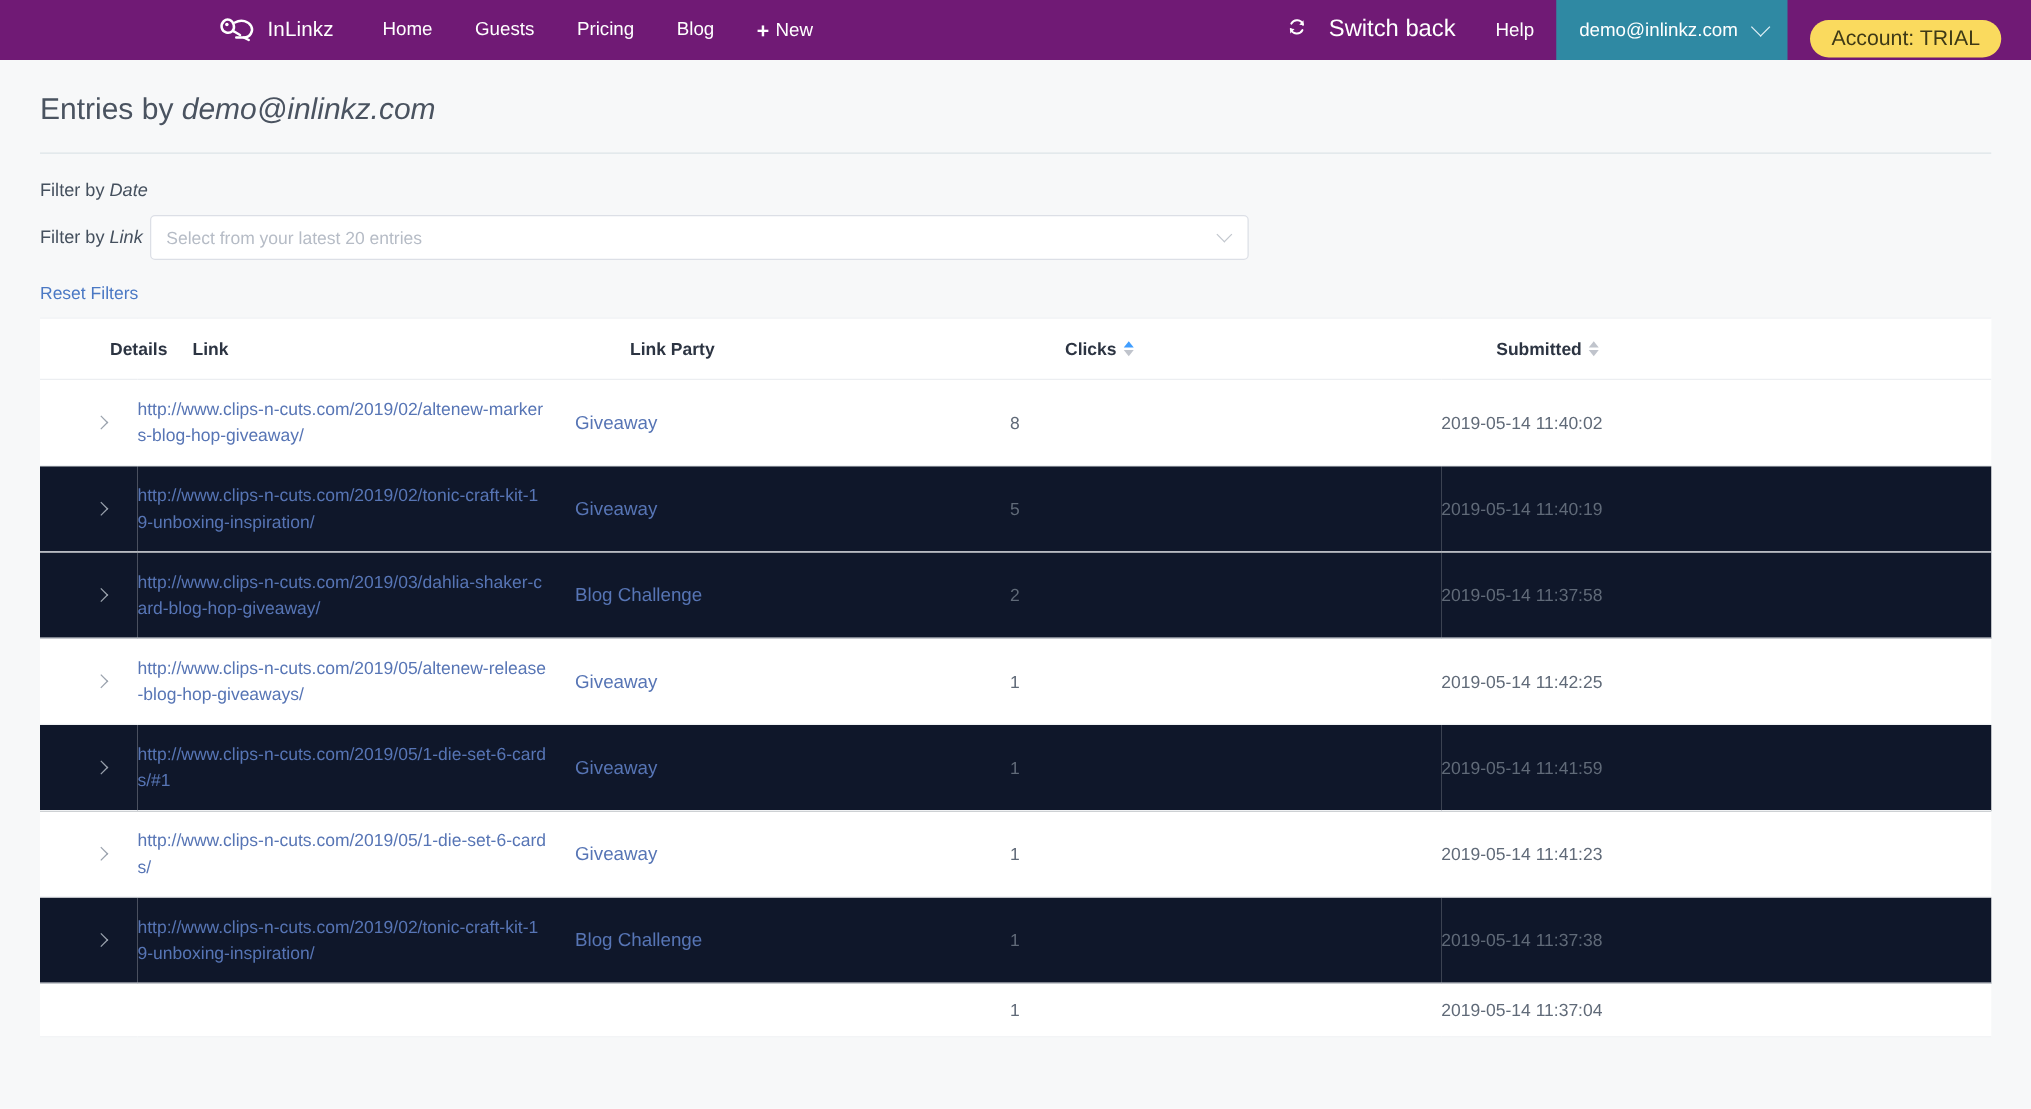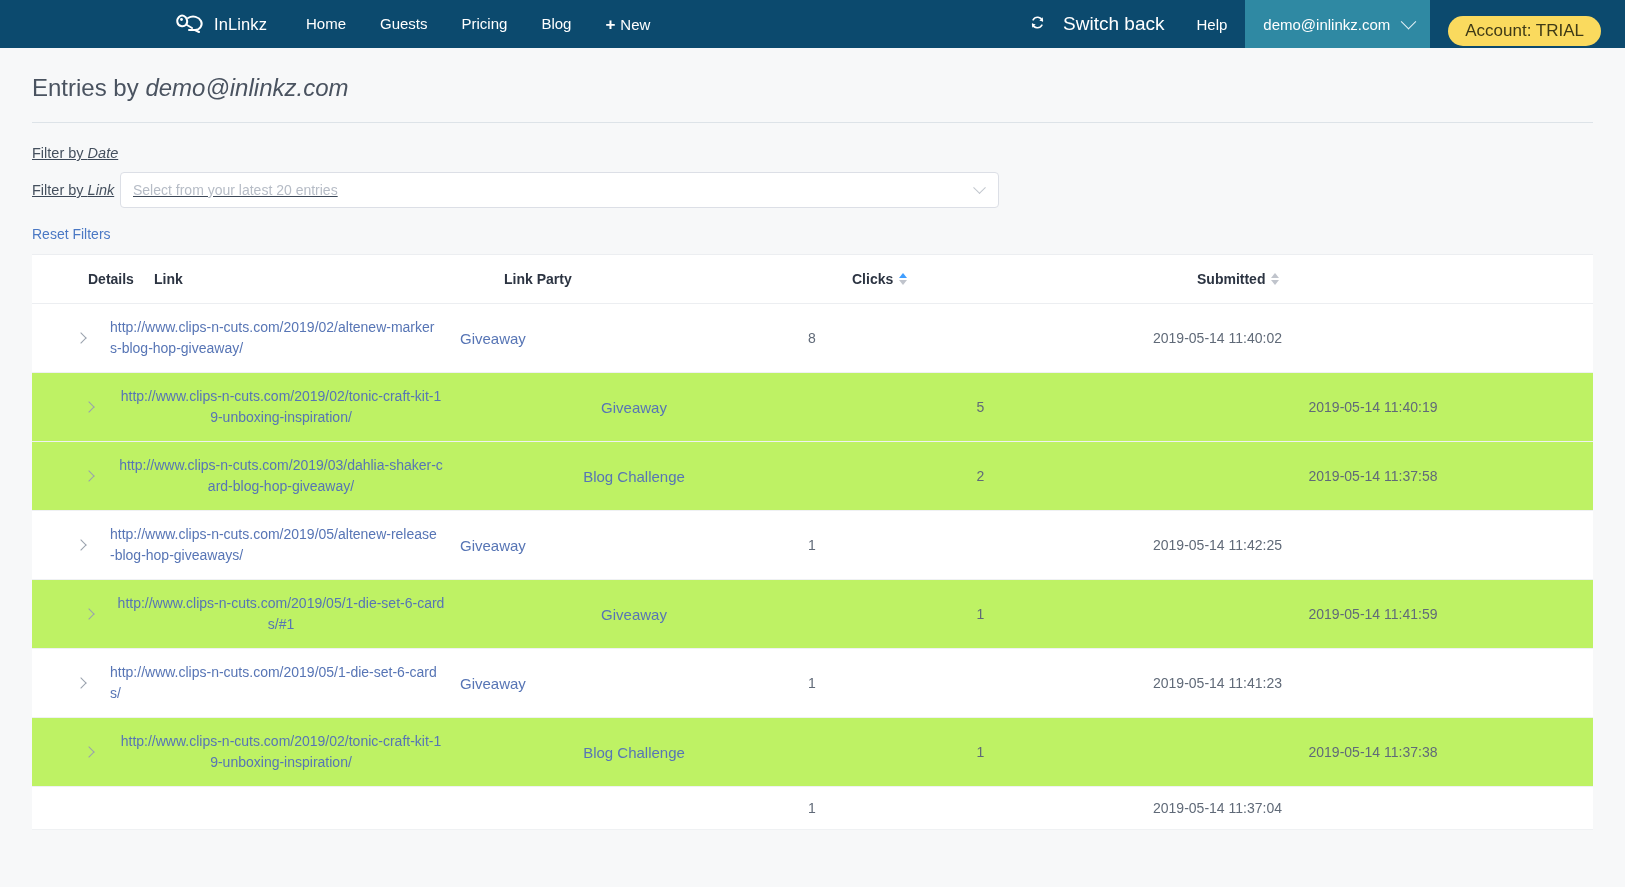--- a/index.html
+++ b/index.html
@@ -10,21 +10,21 @@
     background: #f7f8f9;
     font-family: "Liberation Sans", sans-serif;
     font-size: 14px;
     color: #3c4858;
     overflow: hidden;
   }
 
   
   .navbar {
     height: 48px;
-    background: #0c4a6e;
+    background: #701a75;
     display: flex;
     align-items: center;
     position: relative;
   }
   .nav-center {
     display: flex;
     align-items: center;
     margin-left: 175px;
     gap: 0px;
   }
@@ -114,21 +114,21 @@
   }
   .page-title {
     font-size: 24px;
     font-weight: 400;
     color: #4a5360;
     margin: 0;
   }
   .page-title .em { font-style: italic; }
 
   
-  .filters { padding: 22px 0 0 32px; text-decoration: underline; }
+  .filters { padding: 22px 0 0 32px; }
   .filter-row { display: flex; align-items: center; margin-bottom: 11px; }
   .filter-label {
     width: 88px;
     text-align: right;
     padding-right: 10px;
     font-size: 14.5px;
     color: #45505e;
     white-space: nowrap;
   }
   .filter-label .em { font-style: italic; }
@@ -217,21 +217,21 @@
   .sorter.asc .up { border-bottom-color: #409eff; }
 
   tbody td {
     padding: 13px 0;
     font-size: 14px;
     border-bottom: 1px solid #eff1f3;
     vertical-align: middle;
     color: #5b6personal;
   }
   tbody td { color: #5b6473; }
-  tbody tr.alt { background: #bef264; text-align: center; }
+  tbody tr.alt { background: #0f172a; }
   td.c-details { padding-left: 12px; }
   .row-expand {
     display: inline-flex;
     align-items: center;
     justify-content: center;
     width: 26px; height: 26px;
     cursor: pointer;
     margin-left: 24px;
   }
   .row-expand i {

